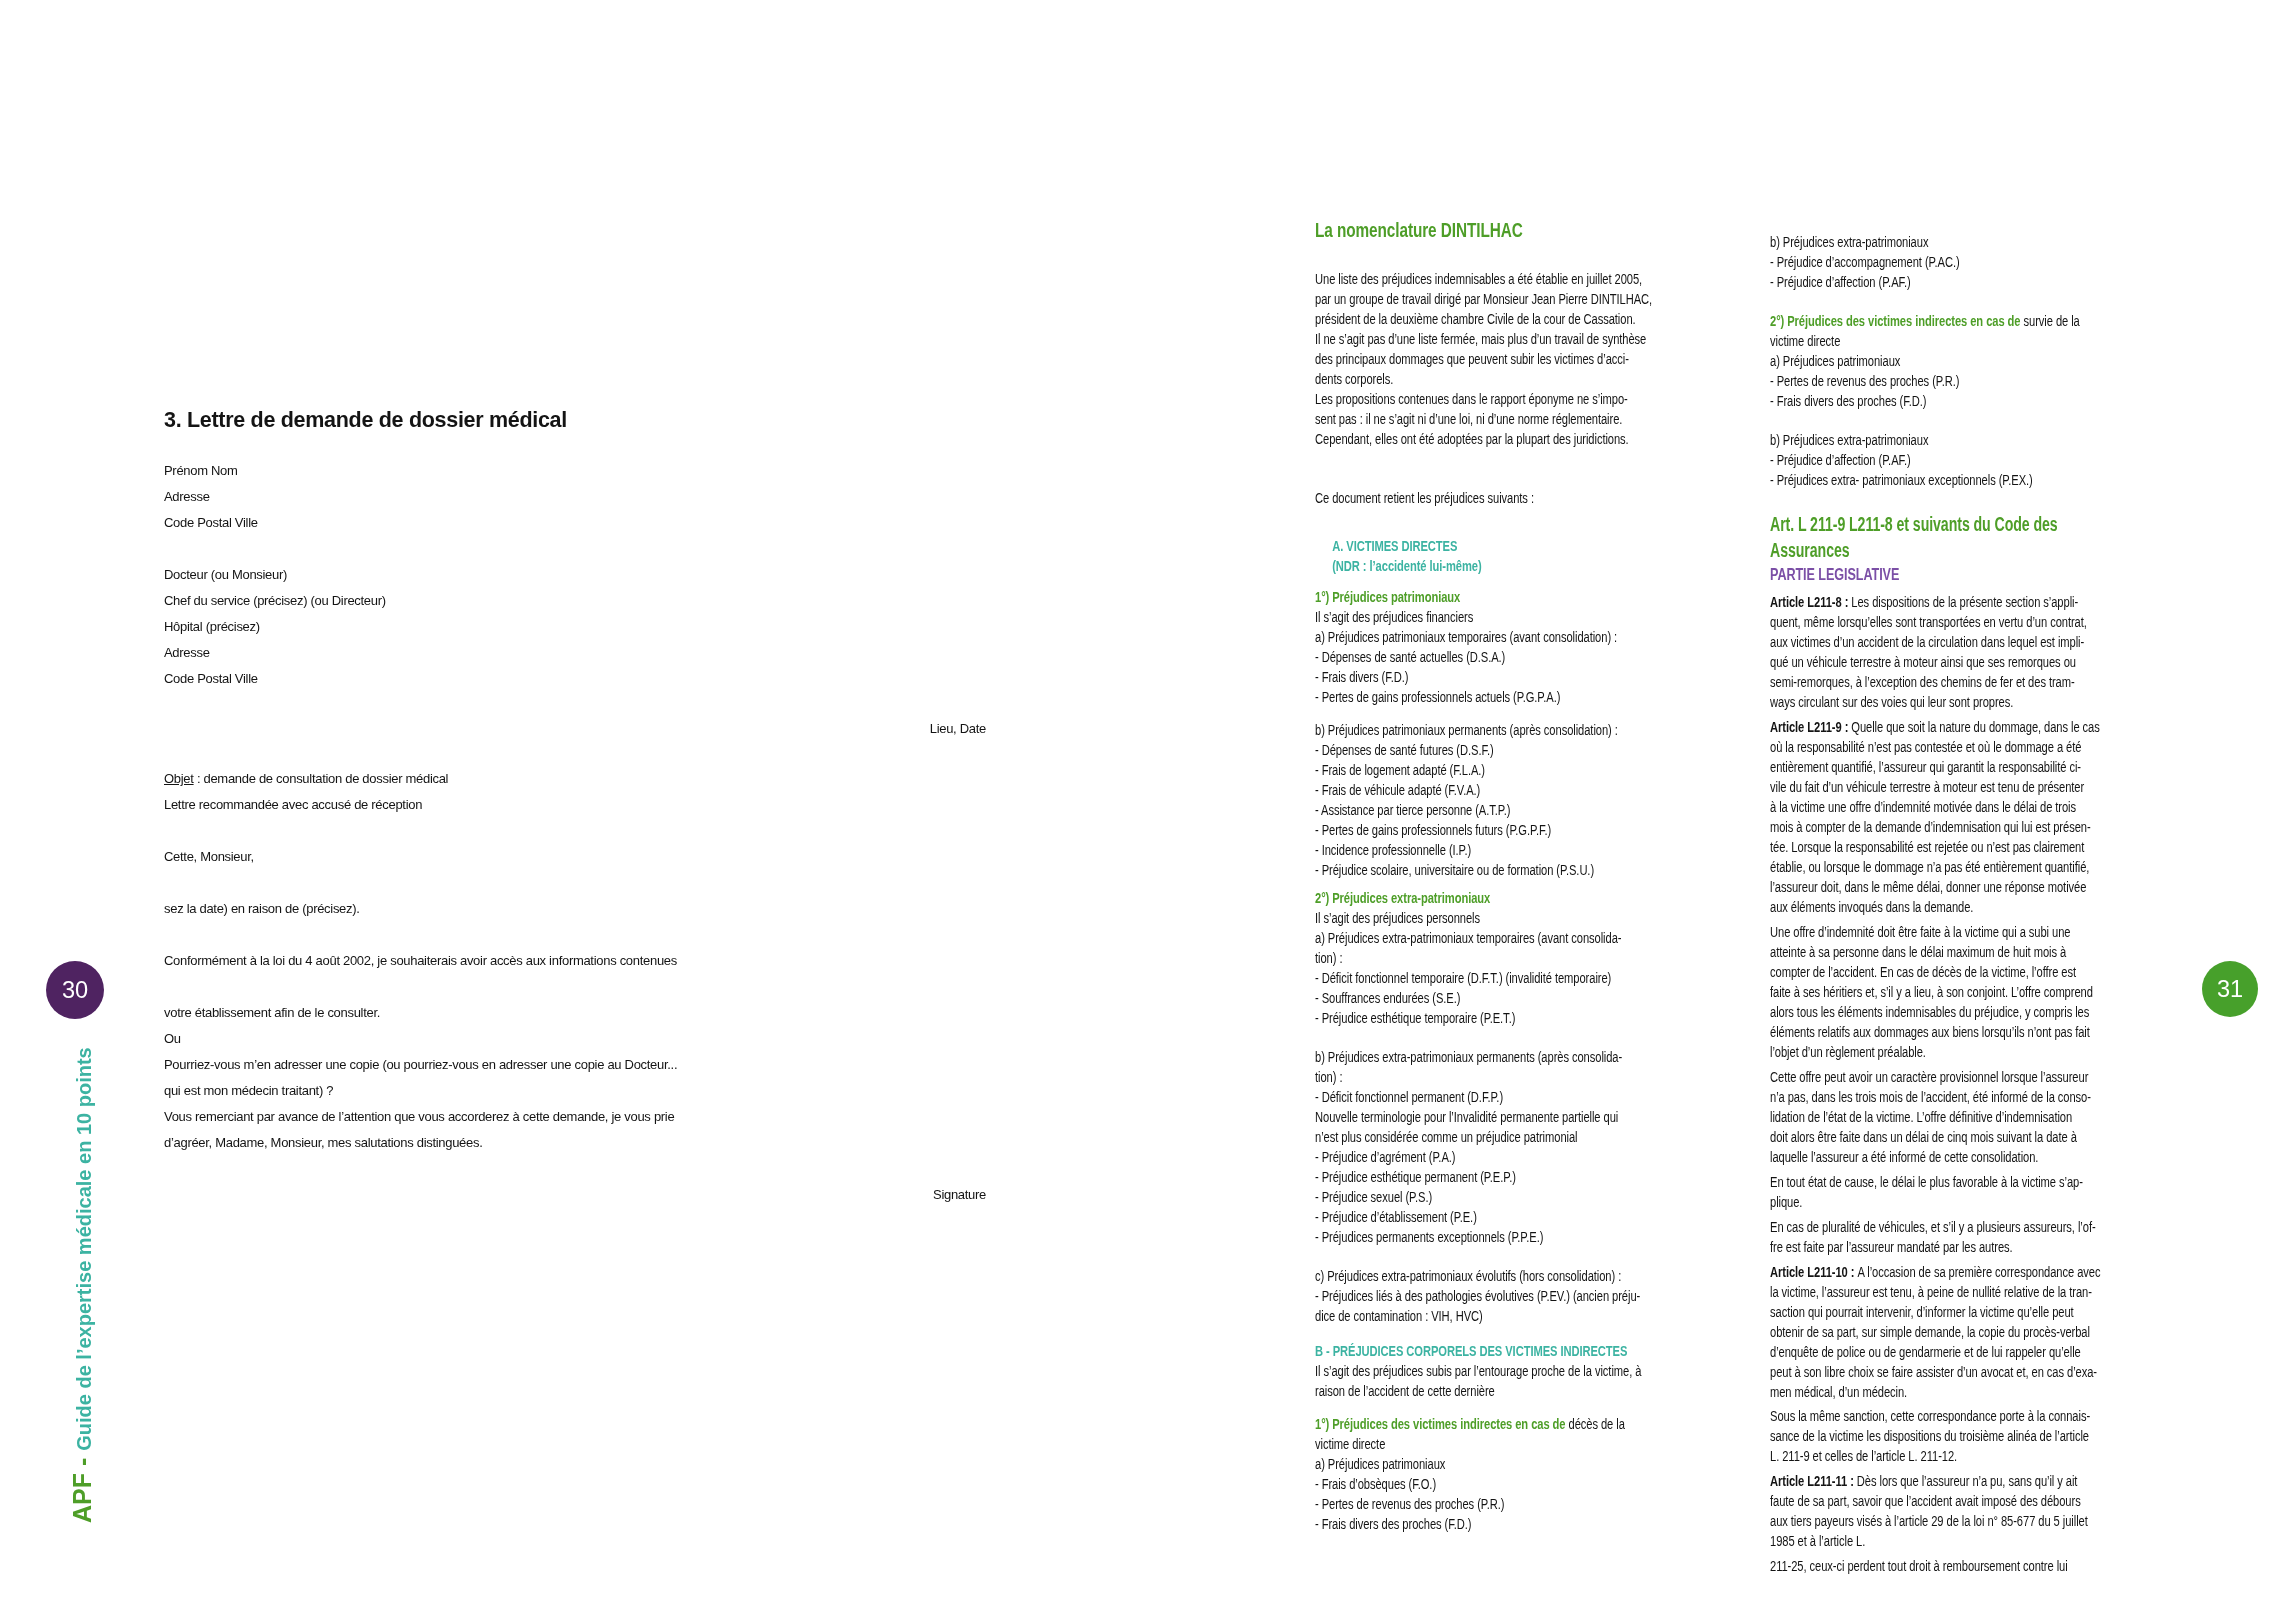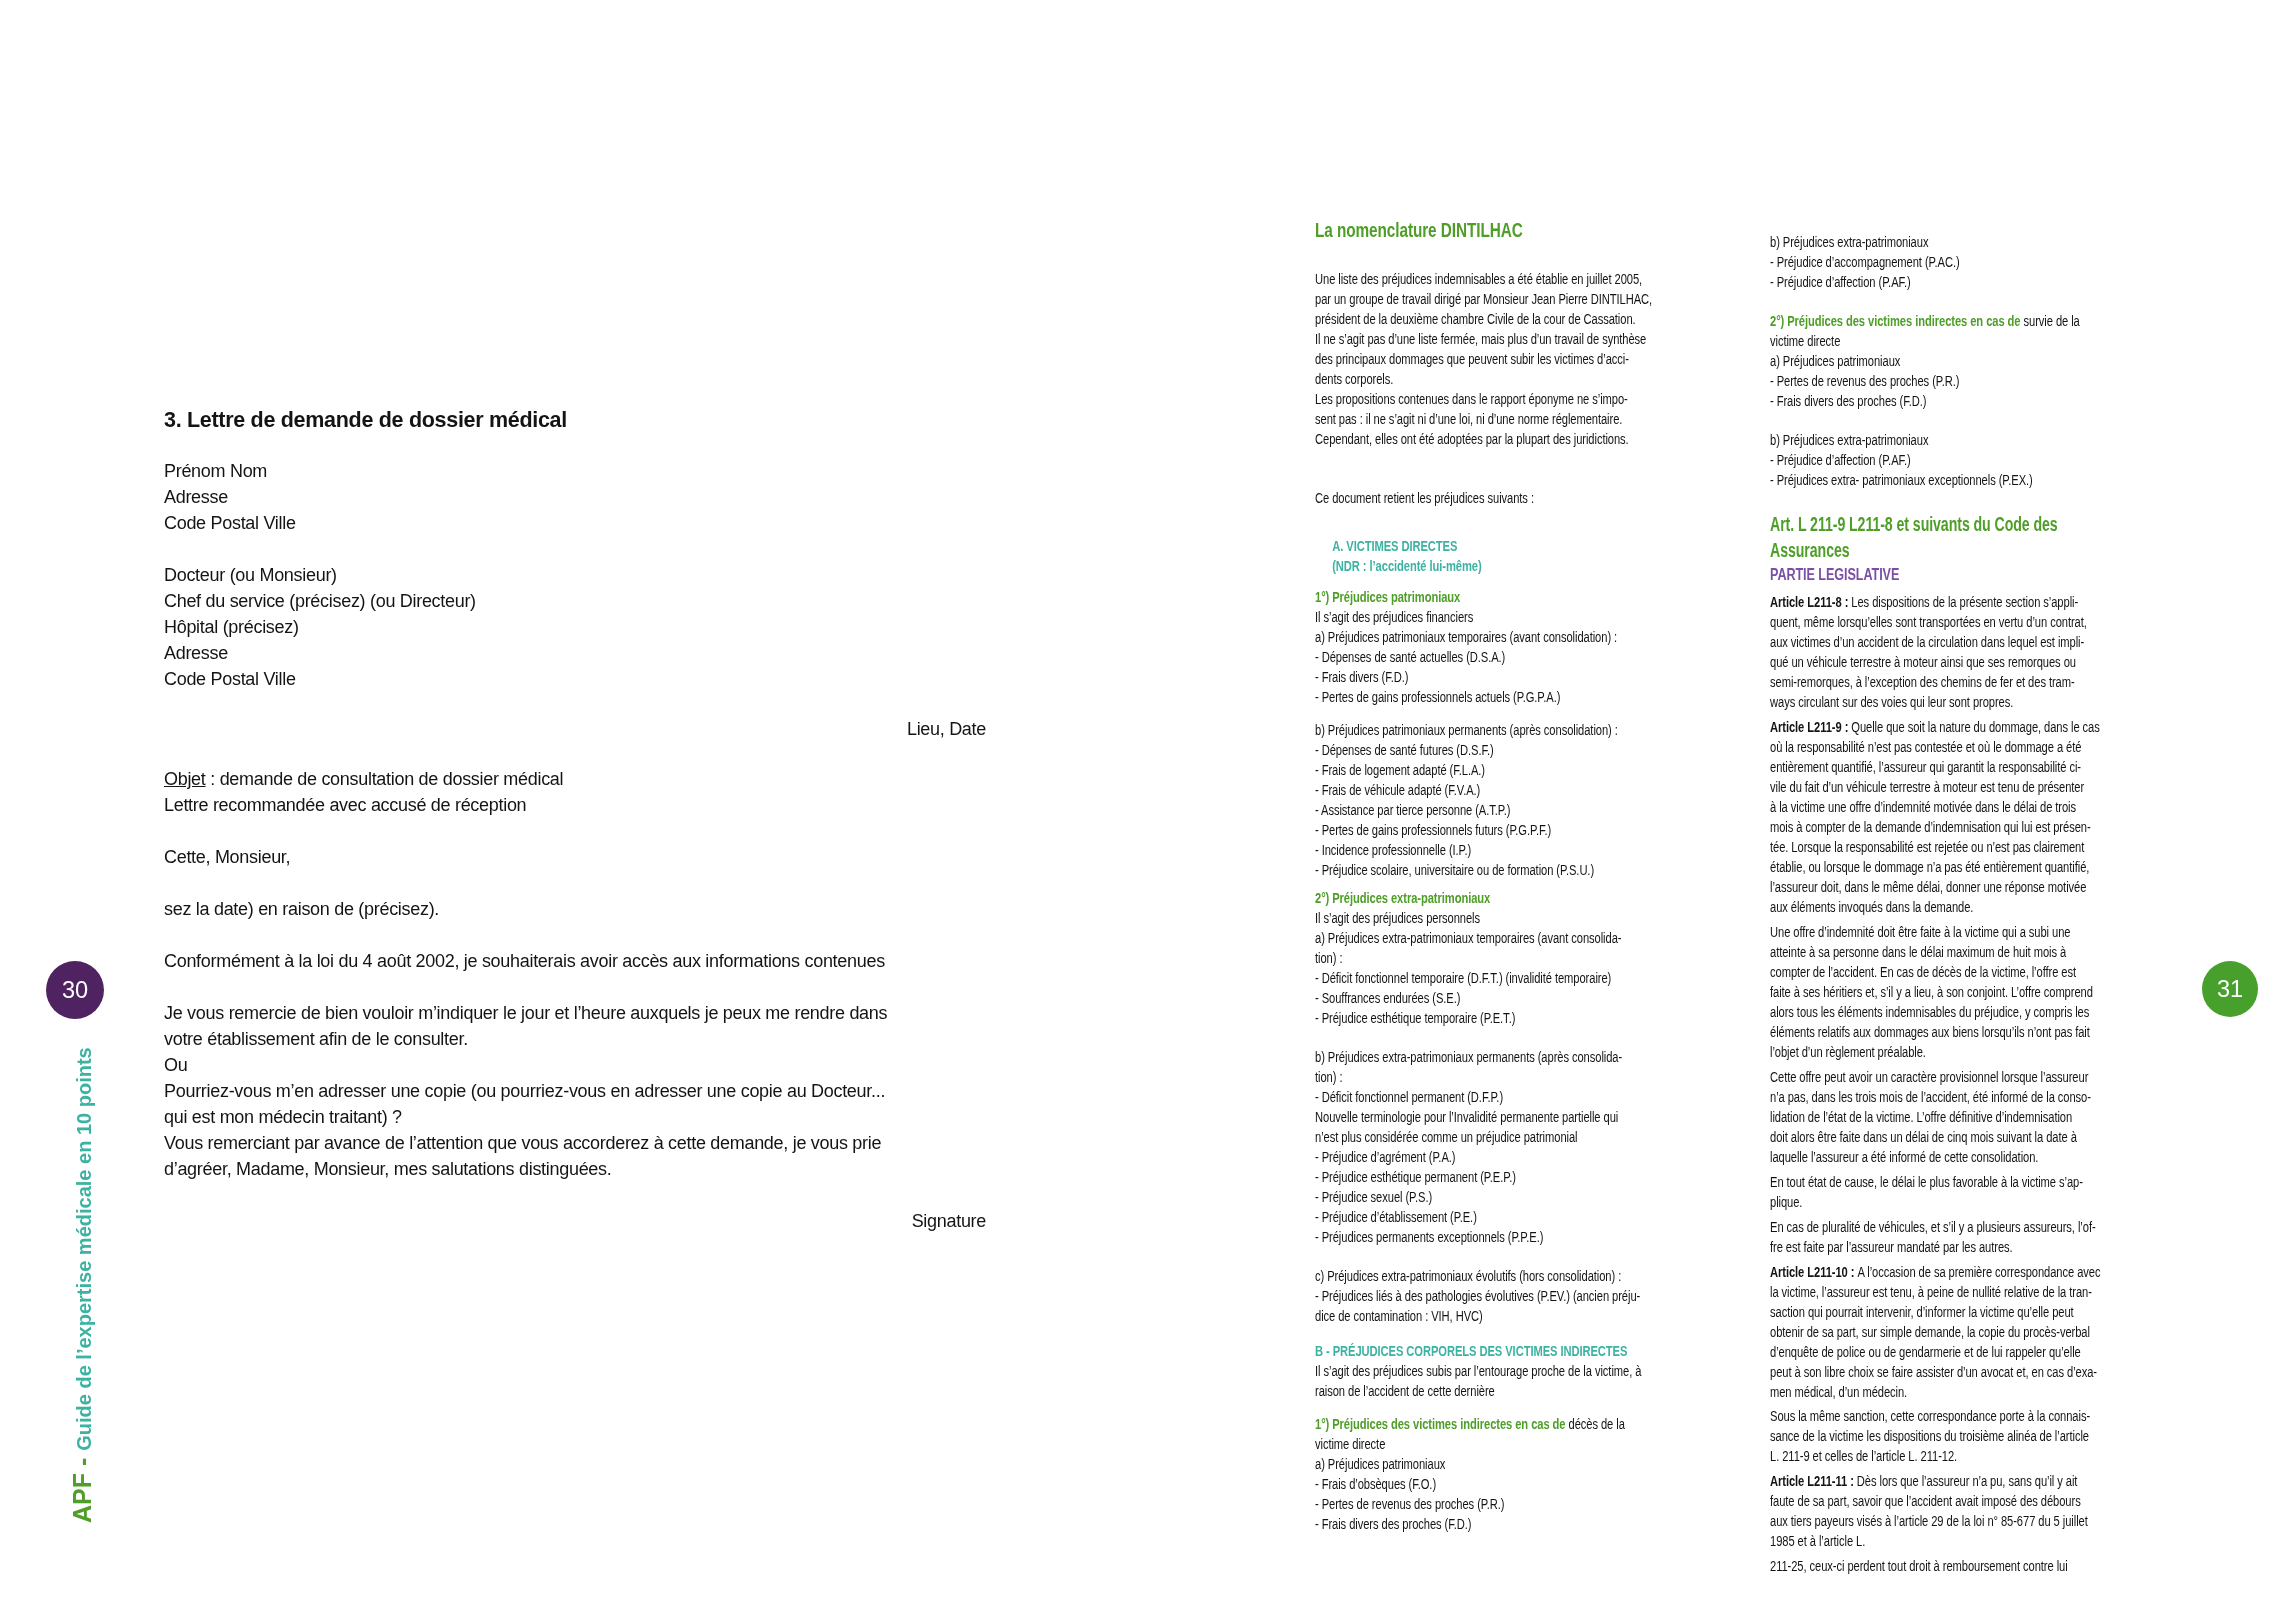--- a/index.html
+++ b/index.html
@@ -21,21 +21,21 @@
   .line.HR{font-size:19.4px;height:26px;line-height:26px;color:var(--green);font-weight:bold;}
   .line.P{font-size:17.3px;height:23.6px;line-height:23.6px;color:var(--purple);font-weight:bold;}
   
   .letter-title{
     position:absolute;left:164px;top:408px;font-size:21.5px;font-weight:bold;
     letter-spacing:-0.3px;white-space:pre;
   }
   .letter{
     position:absolute;left:164px;top:458px;width:822px;
   }
-  .letter .line{height:26px;line-height:26px;font-size:18px;letter-spacing:-0.3px;}
+  .letter .line{height:26px;line-height:26px;font-size:13px;letter-spacing:-0.3px;}
   
   .col{
     position:absolute;width:479px;transform:scaleX(0.73);transform-origin:0 0;
     font-size:15.3px;letter-spacing:-0.1px;
   }
   .col-middle{left:1315px;top:215px;}
   .col-right{left:1770px;top:232px;}
   
   .sidebar-text{
     position:absolute;left:68px;top:1523px;transform:rotate(-90deg);
@@ -69,21 +69,20 @@
     <div class="gap" style="height: 24px;"></div>
     <div class="line"><span class="u">Objet</span><span> : demande de consultation de dossier médical</span></div>
     <div class="line"><span>Lettre recommandée avec accusé de réception</span></div>
     <div class="gap" style="height: 26px;"></div>
     <div class="line"><span>Cette, Monsieur,</span></div>
     <div class="gap" style="height: 26px;"></div>
     <div class="line"><span>sez la date) en raison de (précisez).</span></div>
     <div class="gap" style="height: 26px;"></div>
     <div class="line"><span>Conformément à la loi du 4 août 2002, je souhaiterais avoir accès aux informations contenues</span></div>
     <div class="gap" style="height: 26px;"></div>
-    <div class="line"><span>Je vous remercie de bien vouloir m’indiquer le jour et l’heure auxquels je peux me rendre dans</span></div>
     <div class="line"><span>votre établissement afin de le consulter.</span></div>
     <div class="line"><span>Ou</span></div>
     <div class="line"><span>Pourriez-vous m’en adresser une copie (ou pourriez-vous en adresser une copie au Docteur...</span></div>
     <div class="line"><span>qui est mon médecin traitant) ?</span></div>
     <div class="line"><span>Vous remerciant par avance de l’attention que vous accorderez à cette demande, je vous prie</span></div>
     <div class="line"><span>d’agréer, Madame, Monsieur, mes salutations distinguées.</span></div>
     <div class="gap" style="height: 26px;"></div>
     <div class="line r"><span>Signature</span></div>
   </div>
 

